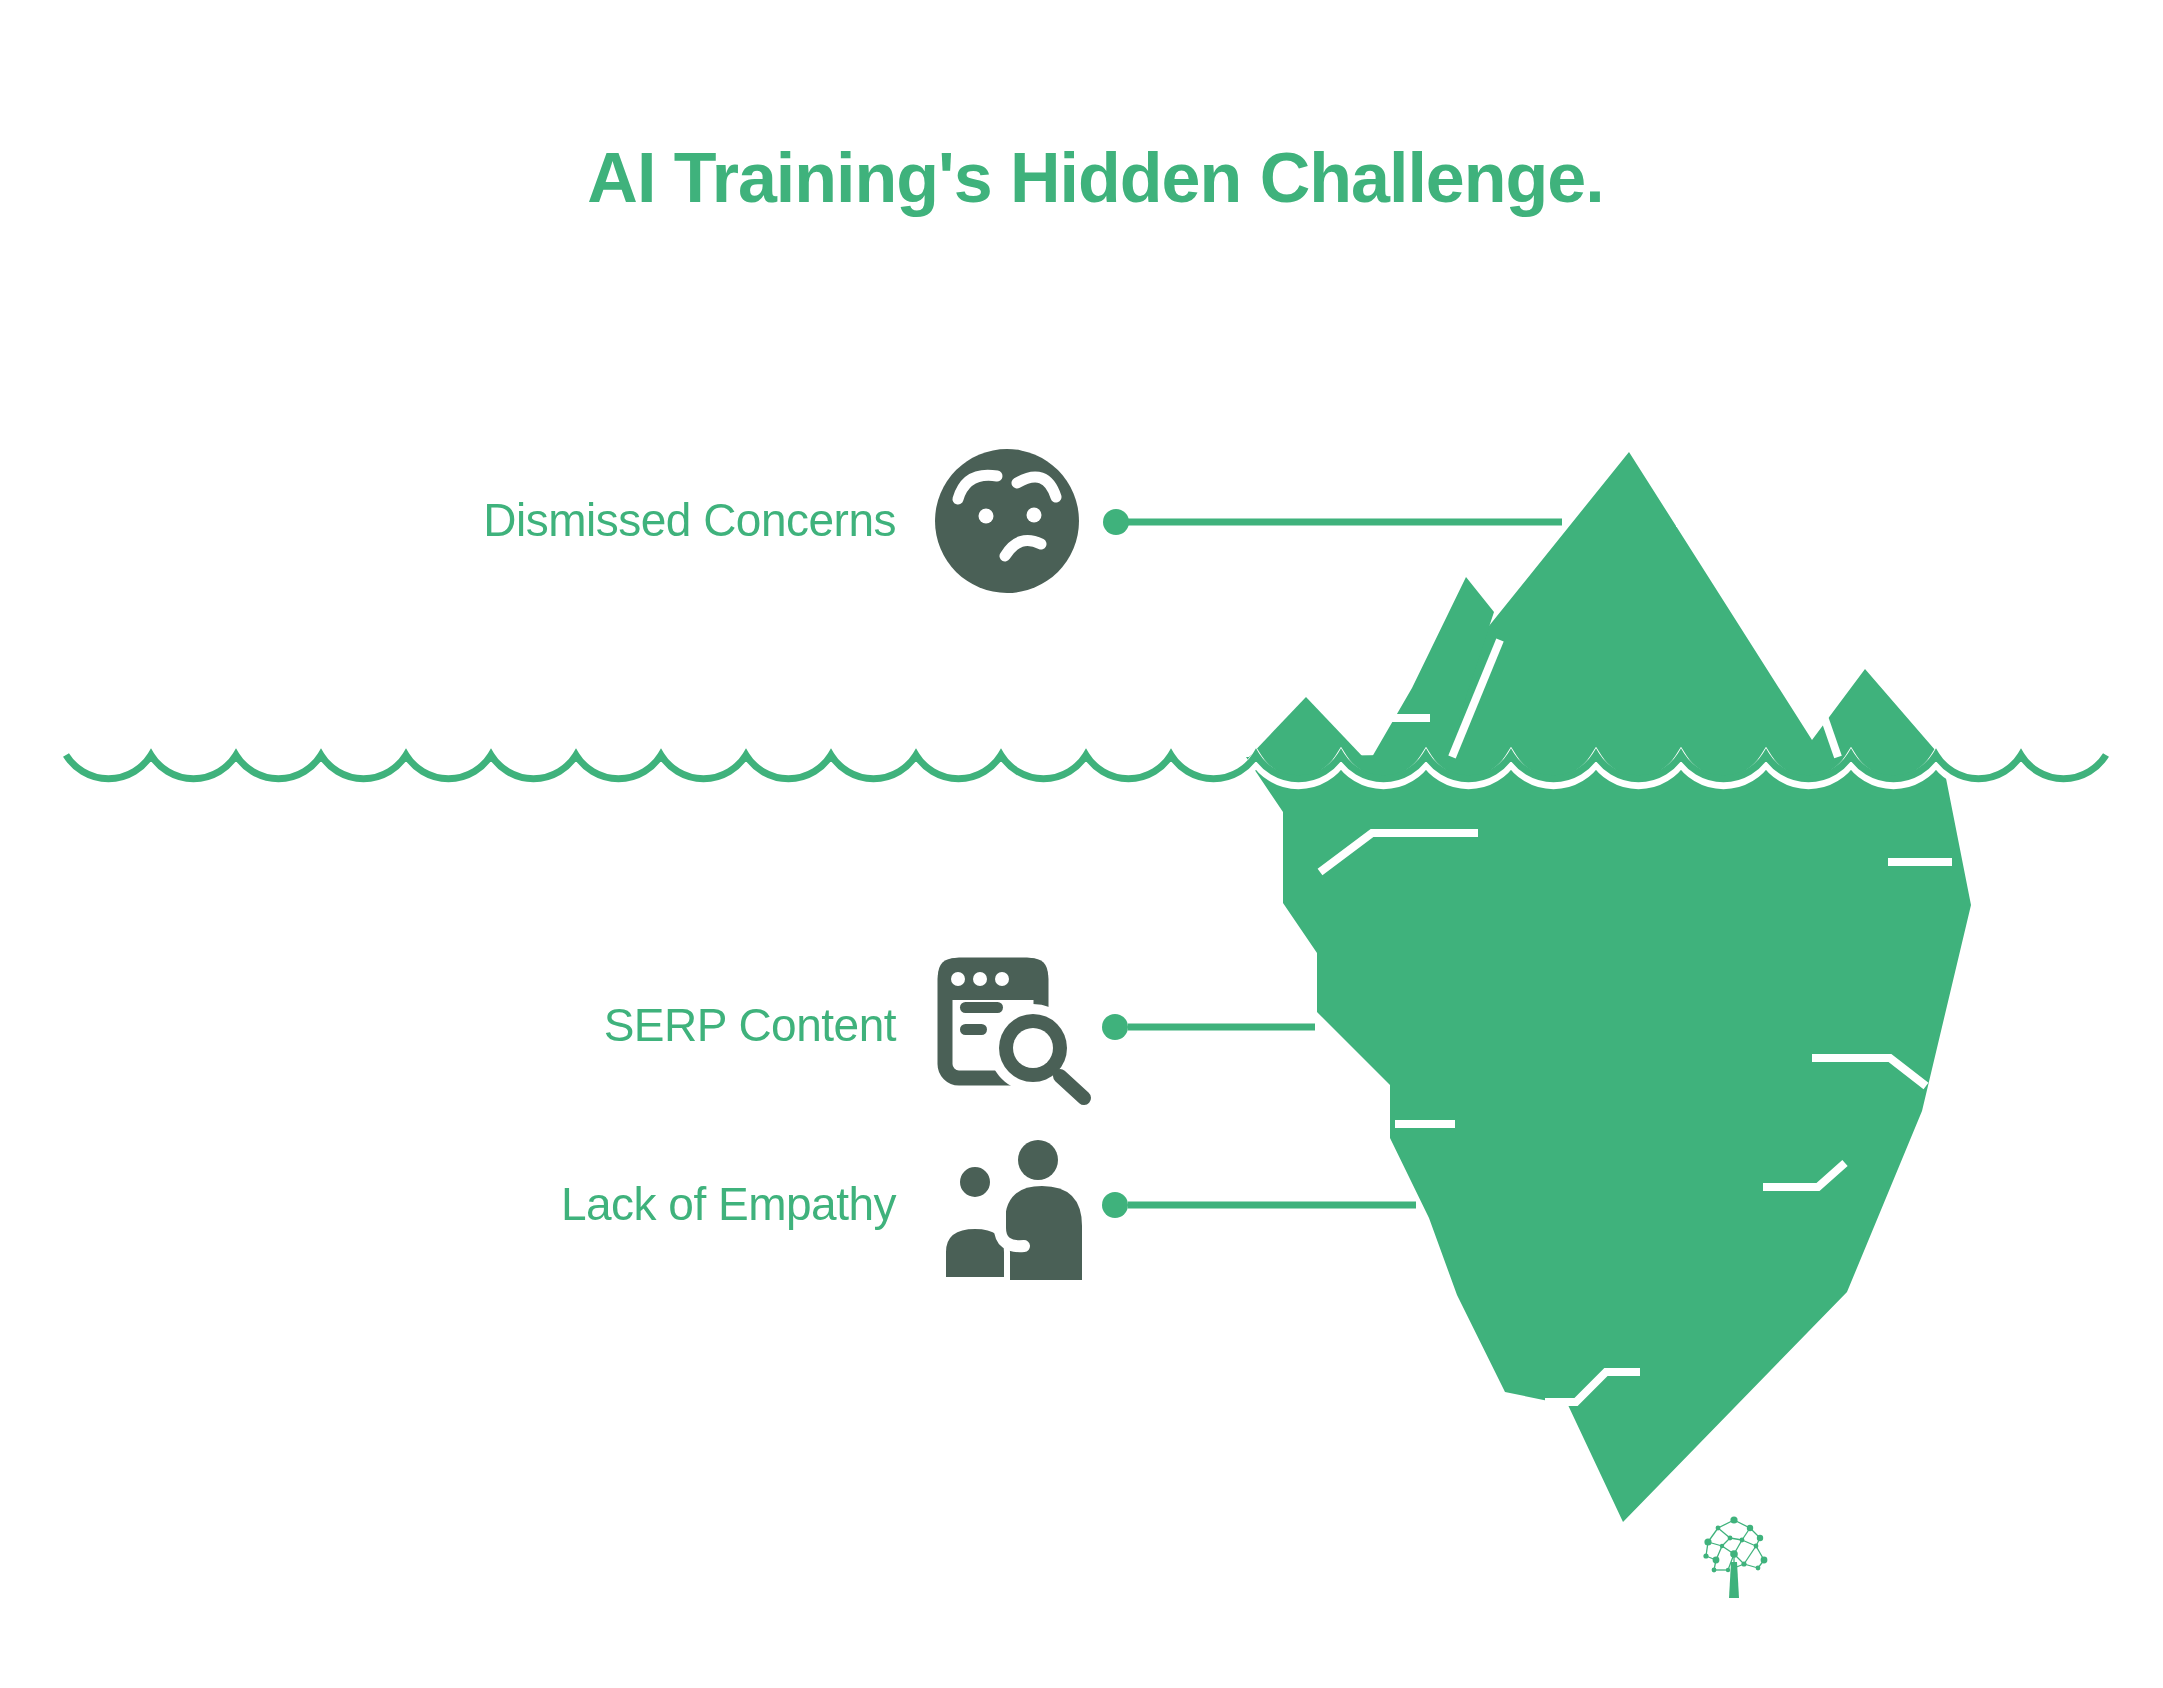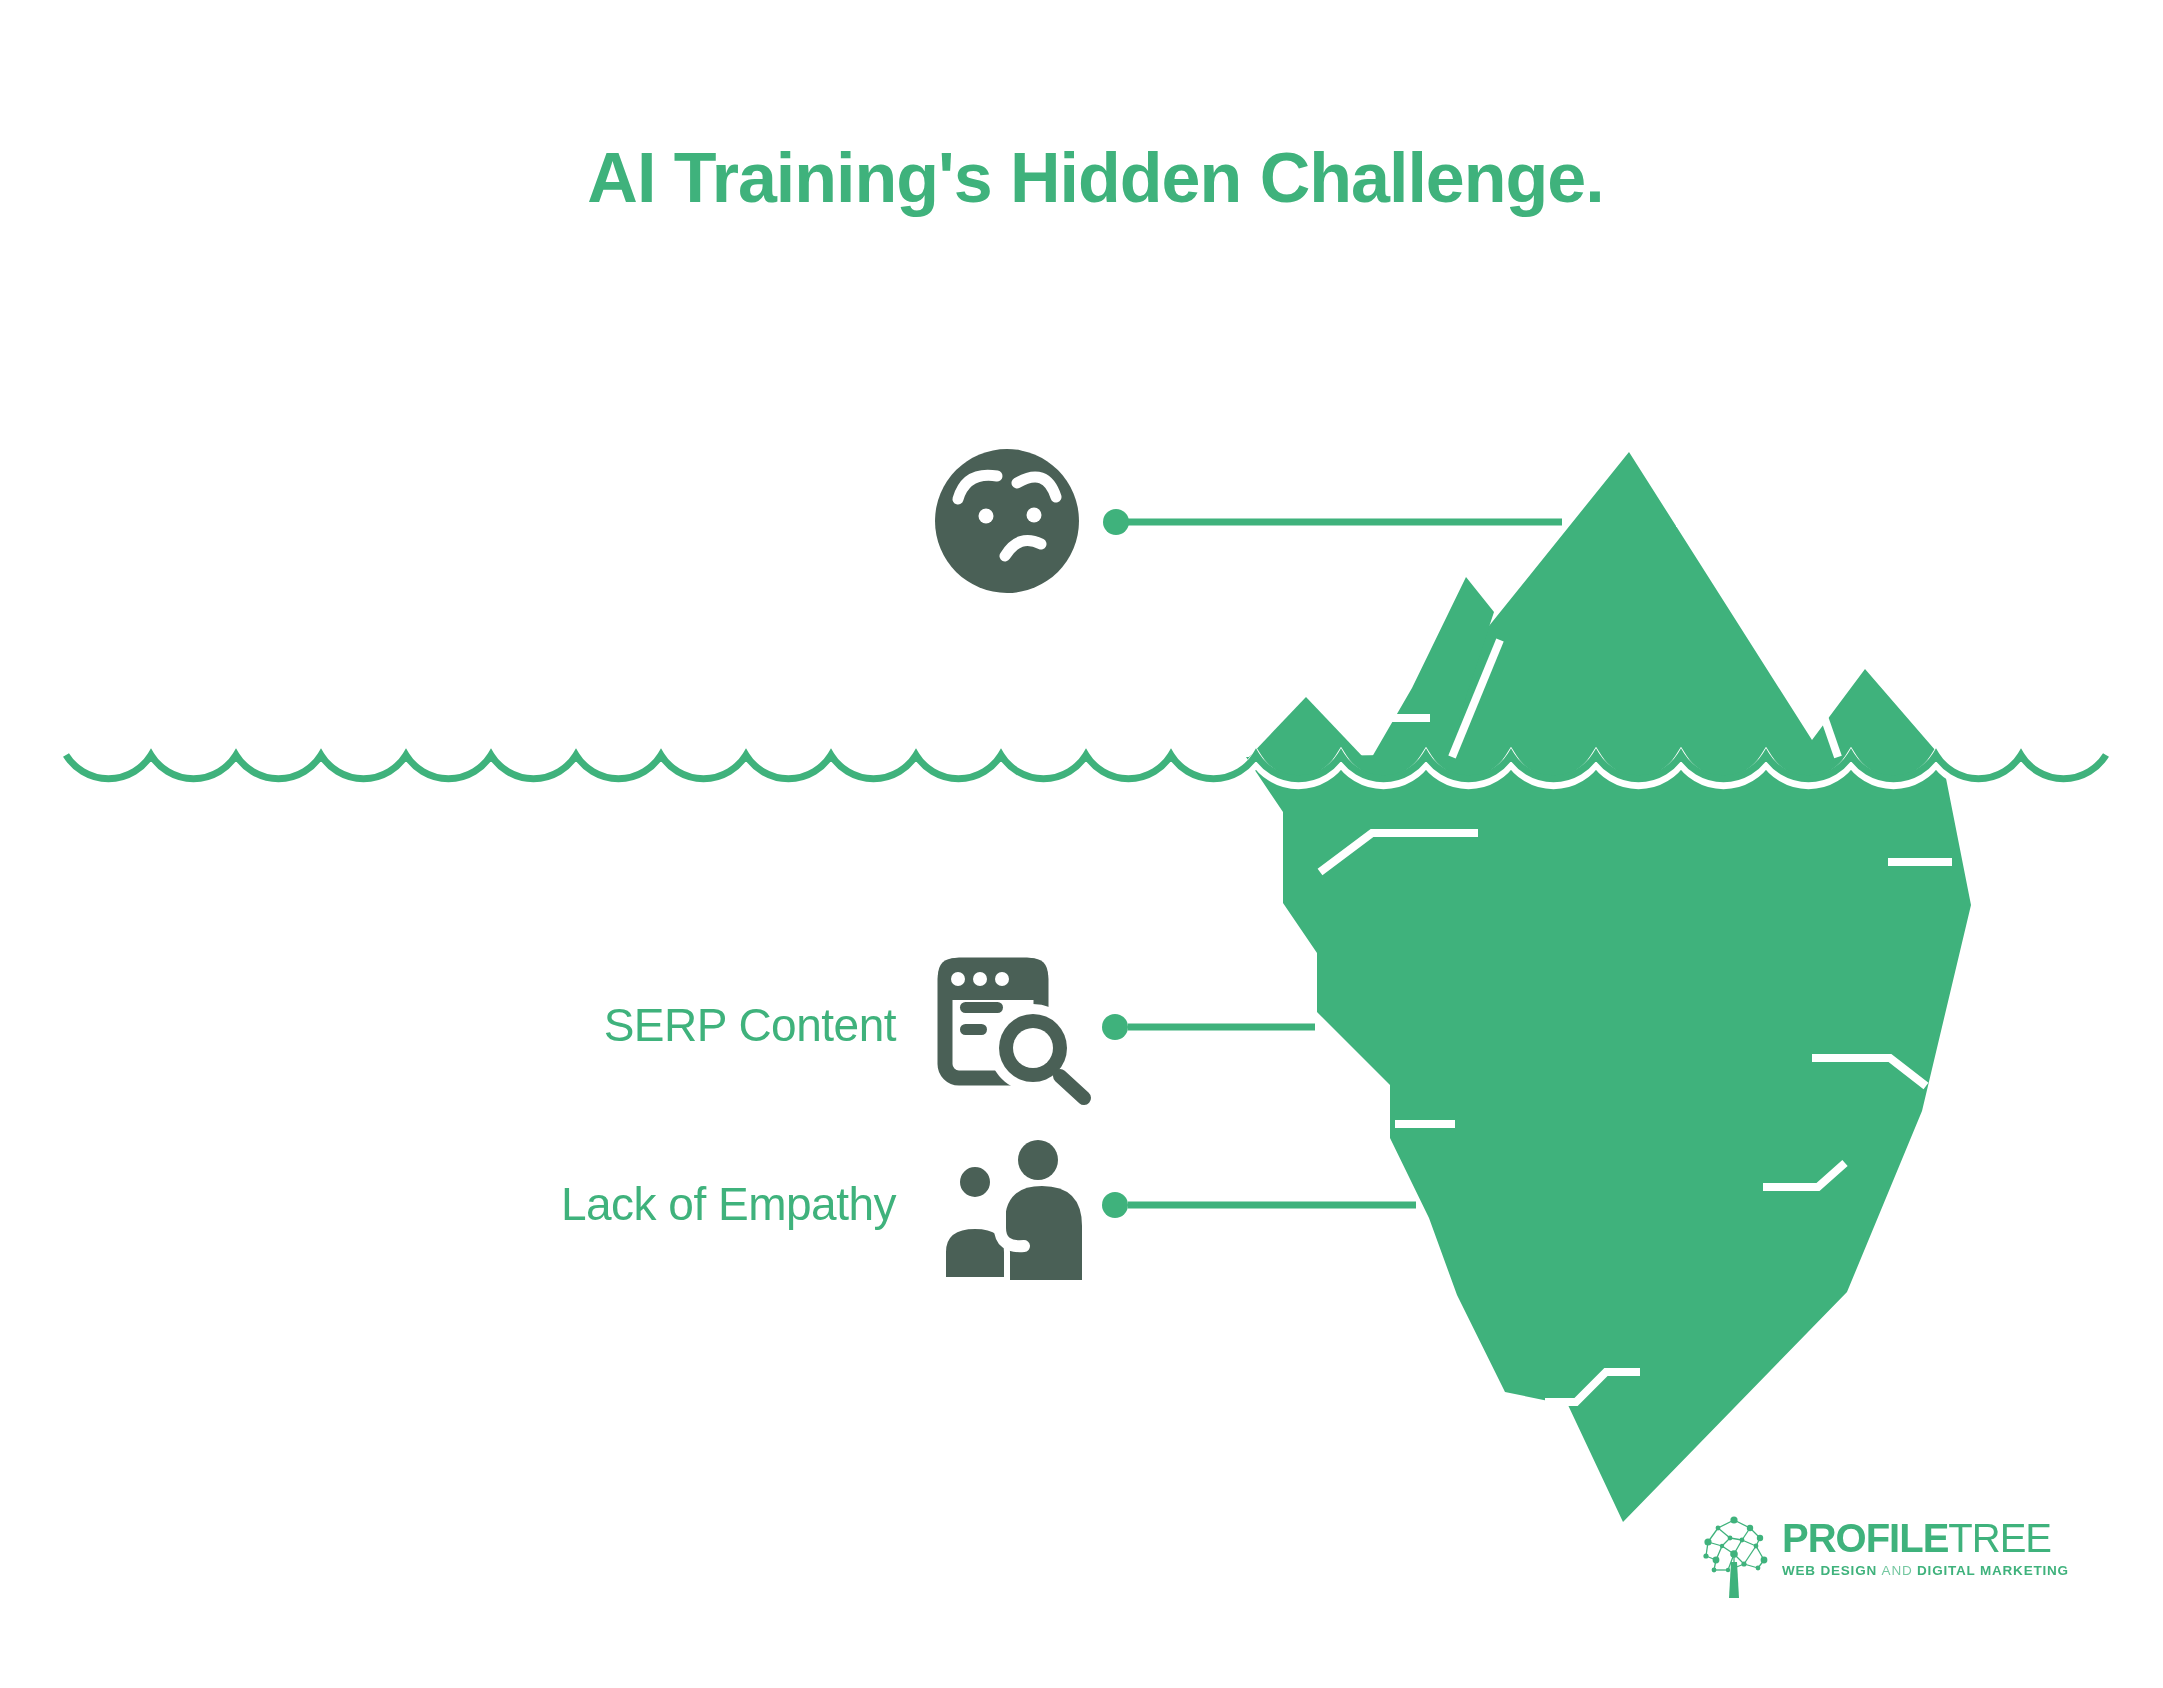--- a/index.html
+++ b/index.html
@@ -144,20 +144,21 @@
       <path class="d-fill" d="M 1005,1280 L 1005,1222 Q 1005,1186 1042,1186 Q 1082,1186 1082,1226 L 1082,1280 Z"></path>
       <circle class="d-fill" cx="1038" cy="1160" r="20"></circle>
       <path d="M 943,1280 L 943,1252 Q 943,1226 975,1226 Q 1007,1226 1007,1252 L 1007,1280 Z" fill="var(--dark)" stroke="#fff" stroke-width="6"></path>
       <circle cx="975" cy="1182" r="18" fill="var(--dark)" stroke="#fff" stroke-width="6"></circle>
       <path class="w-stroke" d="M 1000,1190 L 1000,1228 Q 1000,1248 1024,1246" stroke-width="12"></path>
     </g>
   </svg>
 
   <div class="page-title">AI Training's Hidden Challenge.</div>
 
+  <div class="item-label l1">Dismissed Concerns</div>
   <div class="item-label l3">Lack of Empathy</div>
   <div class="item-label l2">SERP Content</div>
 
   <div class="logo">
     <svg width="68" height="84" viewBox="0 0 68 84" aria-hidden="true">
       <g stroke="var(--green)" stroke-width="1.3">
         <line x1="34" y1="4" x2="18" y2="12"></line>
           <line x1="34" y1="4" x2="50" y2="12"></line>
         <line x1="18" y1="12" x2="8" y2="26"></line>
           <line x1="50" y1="12" x2="60" y2="22"></line>
@@ -199,19 +200,15 @@
           <circle cx="16" cy="44" r="3.4"></circle>
         <circle cx="34" cy="38" r="3.8"></circle>
           <circle cx="14" cy="54" r="2.4"></circle>
           <circle cx="28" cy="54" r="2.2"></circle>
         <circle cx="44" cy="48" r="2.6"></circle>
           <circle cx="58" cy="52" r="2.4"></circle>
           <circle cx="34" cy="52" r="2.2"></circle>
       </g>
       <path fill="var(--green)" d="M 29,82 L 31,46 L 37,46 L 39,82 Z"></path>
     </svg>
-    <div class="logo-text">
-      <div class="brand-line"><span>PROFILE</span><span class="thin">TREE</span></div>
-      <div class="tagline"><span>WEB DESIGN</span> <span class="and">AND</span> <span>DIGITAL MARKETING</span></div>
-    </div>
   </div>
 
 </div>
 
 </body></html>

